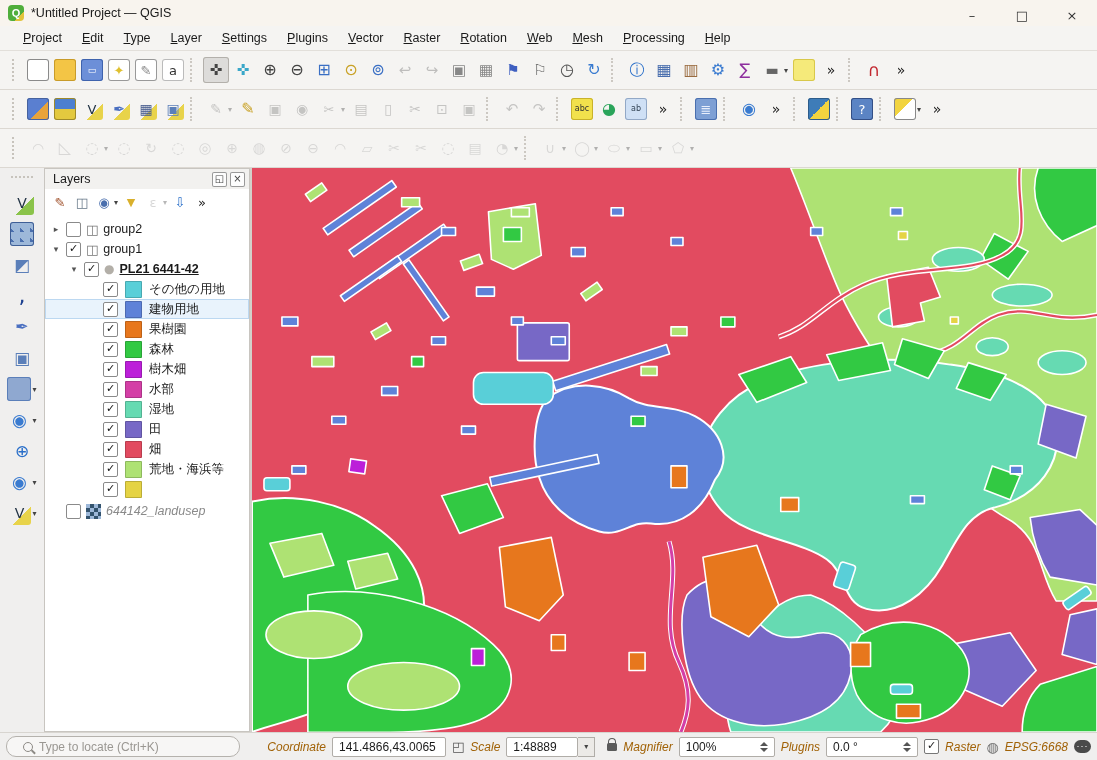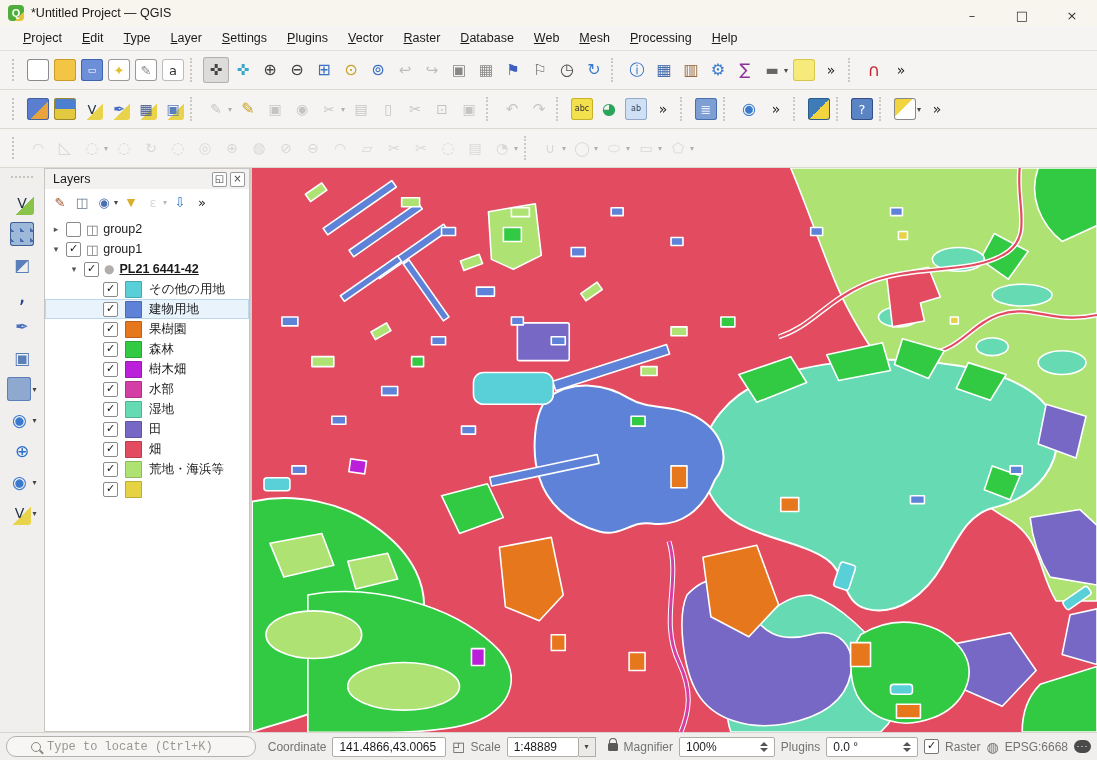--- a/index.html
+++ b/index.html
@@ -65,24 +65,24 @@
   .cO{fill:var(--c-other);} .cB{fill:var(--c-building);} .cK{fill:var(--c-orchard);}
   .cF{fill:var(--c-forest);} .cT{fill:var(--c-treecrop);}
   .cM{fill:var(--c-wetland);} .cP{fill:var(--c-paddy);} .cH{fill:var(--c-field);}
   .cA{fill:var(--c-waste);} .cY{fill:var(--c-yellow);}
   .rivW{fill:none;stroke:#fff;stroke-width:5;}
   .rivH{fill:none;stroke:var(--c-field);stroke-width:2.2;}
   .rivM{fill:none;stroke:var(--c-water);stroke-width:3;}
 
   
   .statusbar{height:27px;background:#f0efee;border-top:1px solid #d8d5d0;display:flex;align-items:center;padding:0 6px;gap:6px;flex:0 0 auto;font-size:12px;}
-  .locator{width:200px;height:19px;border:1px solid #b5b2ad;border-radius:10px;background:#f7f6f5;display:flex;align-items:center;gap:6px;padding:0 24px;color:#9a9792;font-family:Liberation Mono, monospace;}
+  .locator{width:200px;height:19px;border:1px solid #b5b2ad;border-radius:10px;background:#f7f6f5;display:flex;align-items:center;gap:6px;padding:0 16px;color:#9a9792;}
   .mag-ico{width:8px;height:8px;border:1.5px solid #8d8a85;border-radius:50%;position:relative;flex:0 0 auto;}
   .mag-ico::after{content:"";position:absolute;width:5px;height:1.5px;background:#8d8a85;right:-4px;bottom:-2px;transform:rotate(45deg);}
-  .sb-label{color:#737373;}
+  .sb-label{color:#a16207;font-style:italic;}
   .sb-box{background:#fff;border:1px solid #b0ada8;border-radius:2px;height:18px;display:flex;align-items:center;padding:0 6px;}
   .spin{display:flex;flex-direction:column;justify-content:center;gap:2px;margin-left:4px;}
   .spin i{width:0;height:0;border-left:4px solid transparent;border-right:4px solid transparent;}
   .spin .up{border-bottom:4px solid #555;}
   .spin .dn{border-top:4px solid #555;}
   .ddbtn{width:16px;height:18px;border:1px solid #b0ada8;border-left:none;background:#eceae7;display:flex;align-items:center;justify-content:center;font-size:8px;color:#444;}
   .padlock{width:10px;height:8px;background:#5a5a5a;border-radius:1.5px;position:relative;margin-left:6px;}
   .padlock::before{content:"";position:absolute;top:-5px;left:1px;width:6px;height:5px;border:1.5px solid #5a5a5a;border-bottom:none;border-radius:4px 4px 0 0;}
   .sb-check{width:13px;height:13px;border:1px solid #777;background:#fff;border-radius:2px;font-size:11px;line-height:12px;text-align:center;font-family:"DejaVu Sans",sans-serif;}
   .globe-ico{font-family:"DejaVu Sans",sans-serif;color:#6b6b6b;font-size:14px;}
@@ -114,21 +114,21 @@
 
   <div class="menubar">
       <span class="menu-item">Project</span>
       <span class="menu-item">Edit</span>
       <span class="menu-item">Type</span>
       <span class="menu-item">Layer</span>
       <span class="menu-item">Settings</span>
       <span class="menu-item">Plugins</span>
       <span class="menu-item">Vector</span>
       <span class="menu-item">Raster</span>
-      <span class="menu-item">Database</span>
+      <span class="menu-item">Rotation</span>
       <span class="menu-item">Web</span>
       <span class="menu-item">Mesh</span>
       <span class="menu-item">Processing</span>
       <span class="menu-item">Help</span>
     </div>
 
   <div class="tb-row" id="tb1">
       <span class="tbi">
         <span class="ico" style="background: rgb(255, 255, 255); box-shadow: rgb(138, 138, 138) 0px 0px 0px 1px inset;"></span>
       </span>
@@ -560,20 +560,26 @@
               <span class="swatch" style="background: rgb(174, 226, 115);"></span>
               <span class="leg-label">荒地・海浜等</span>
             </div>
             <div class="leg-row">
               <span class="cb">✓</span>
               <span class="swatch" style="background: rgb(229, 211, 68);"></span>
               <span class="leg-label"></span>
             </div>
           </div>
 
+        <div class="tree-row" style="margin-top:2px;">
+          <span class="tw"></span>
+          <span class="cb"></span>
+          <span class="raster-ico"></span>
+          <span class="lbl raster">644142_landusep</span>
+        </div>
 
       </div>
     </div>
 
     <div class="map-wrap">
       <svg viewBox="0 0 847 568" preserveAspectRatio="none">
         <rect class="cH" x="0" y="0" width="847" height="568"></rect>
         <g stroke="#fff" stroke-width="1.6" stroke-linejoin="round">
 
           <path class="cA" d="M540,0 L847,0 L847,436 L806,436 C788,407 793,378 762,356 C716,330 690,300 668,258 C640,206 607,168 586,118 C570,80 556,38 540,0 Z"></path>

